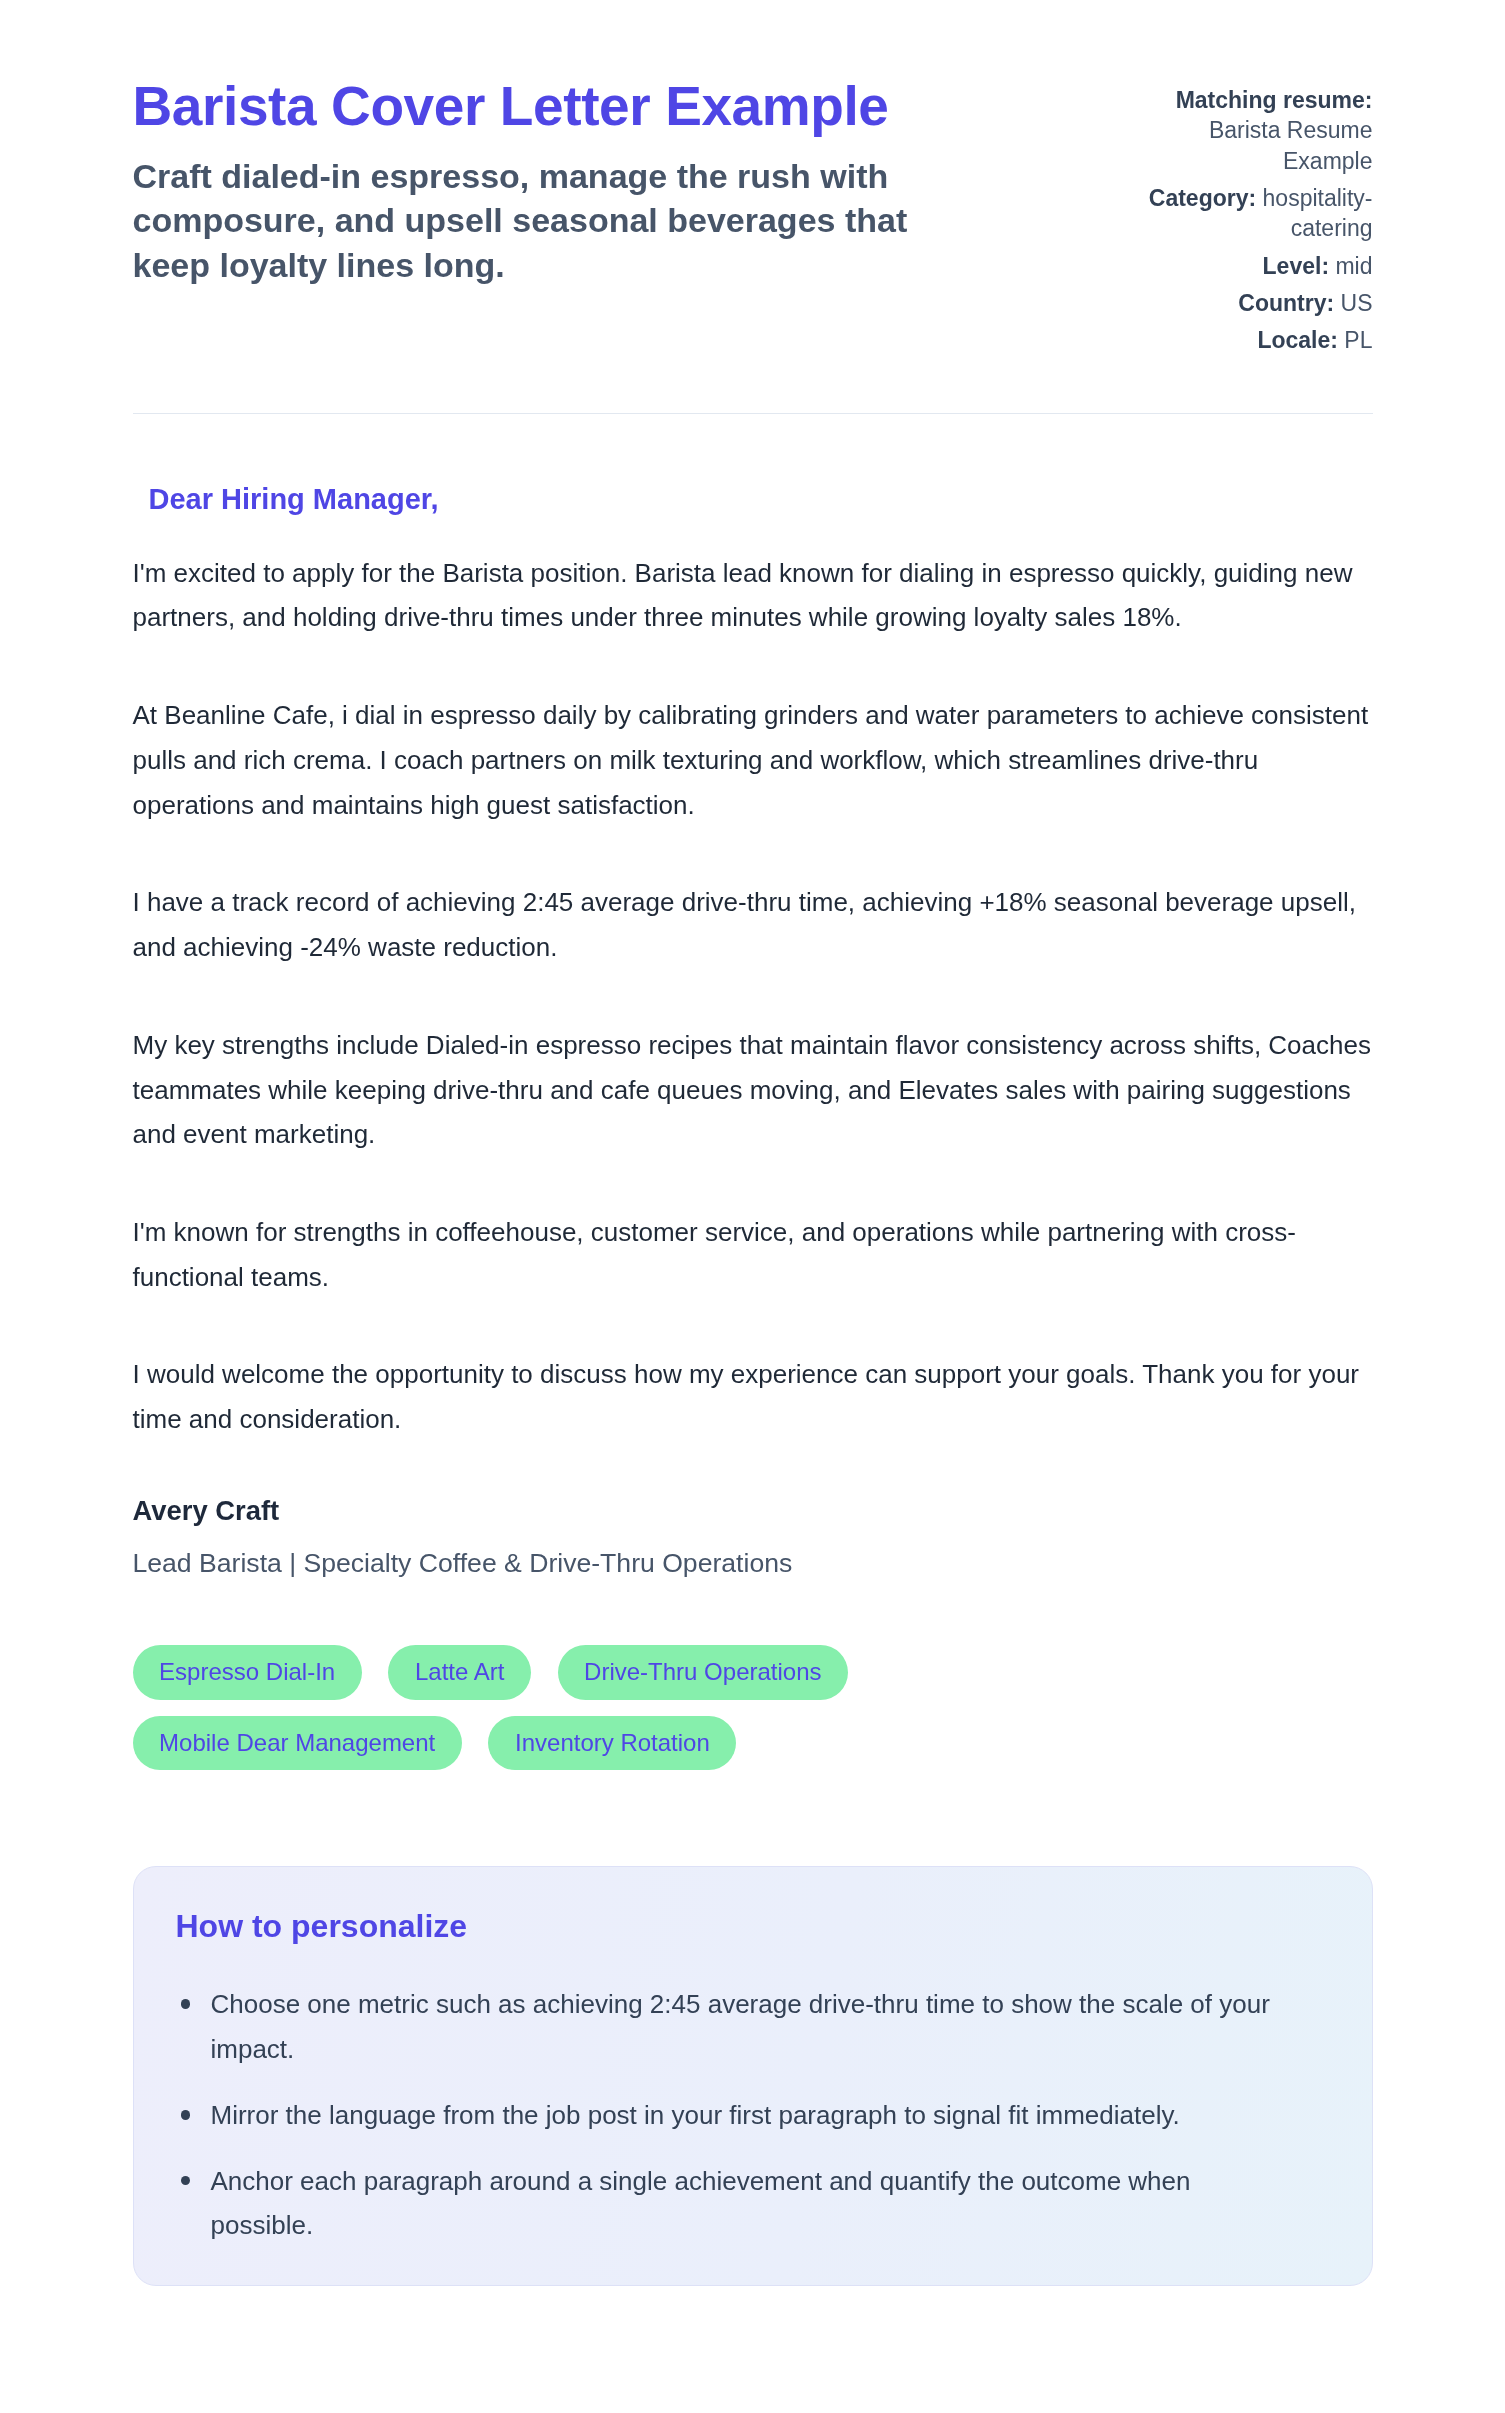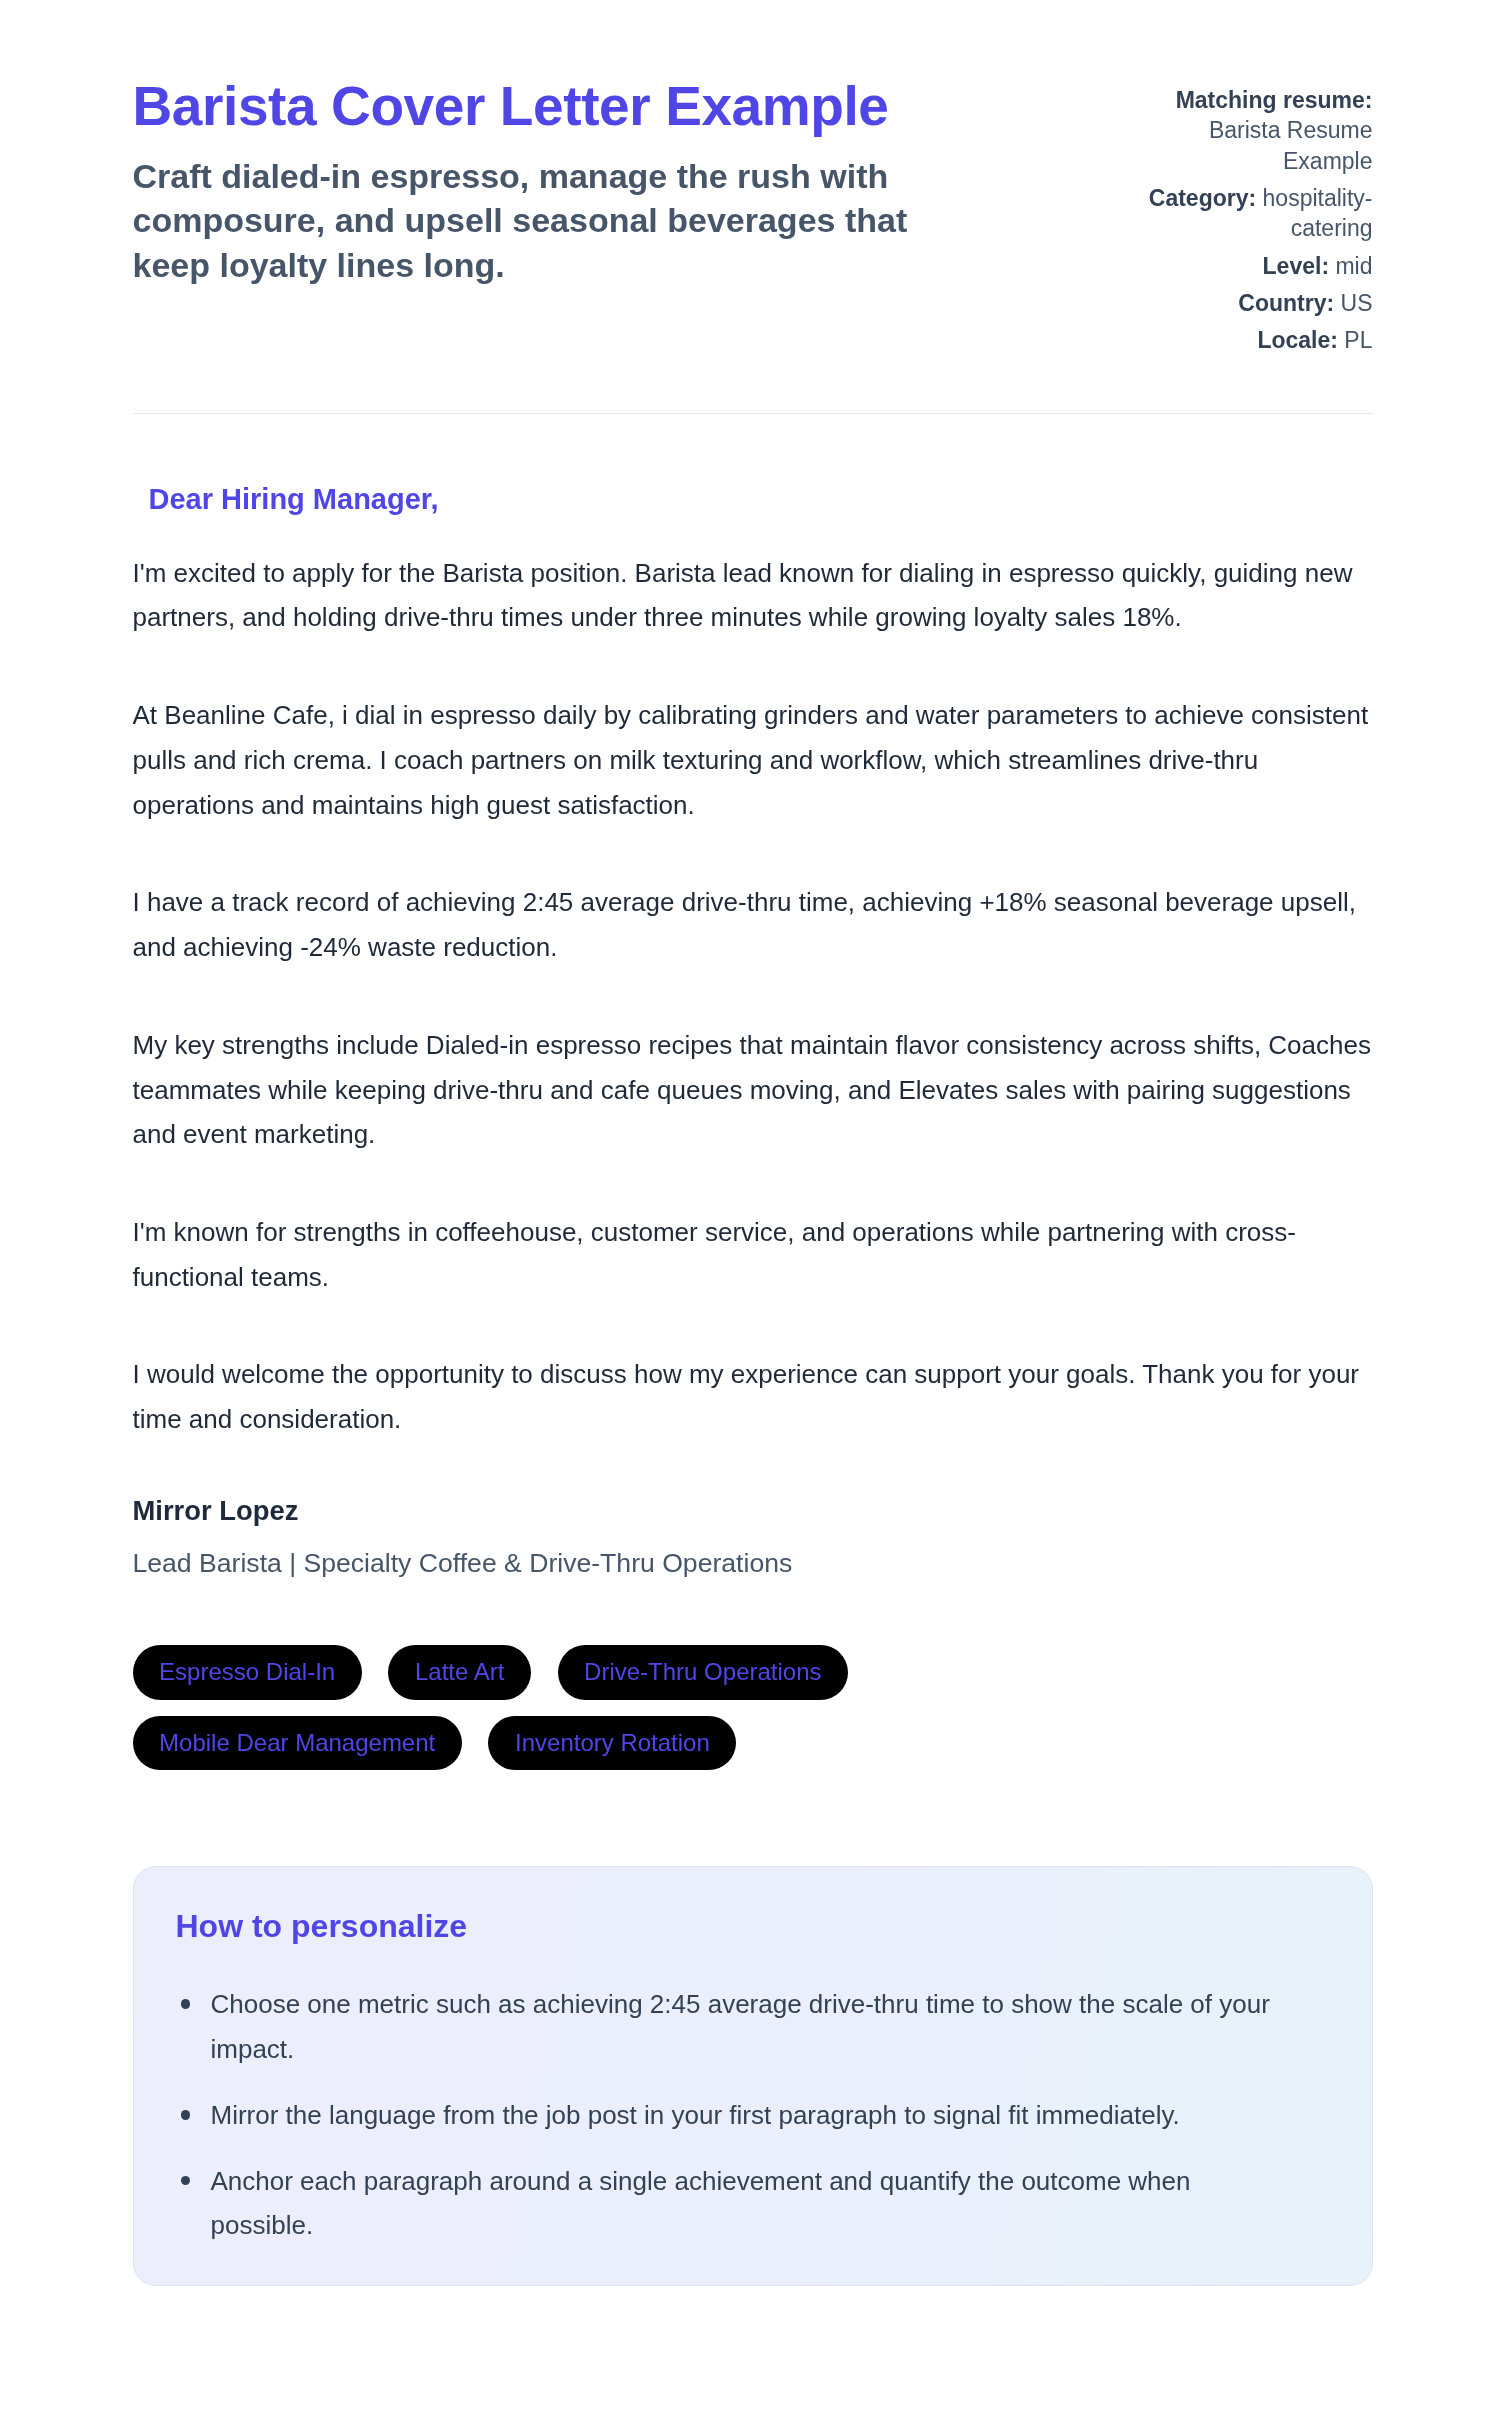--- a/index.html
+++ b/index.html
@@ -91,21 +91,21 @@
   .tags {
     margin-top: 66px;
     display: flex;
     flex-wrap: wrap;
     column-gap: 26.6px;
     row-gap: 16px;
     max-width: 1062px;
   }
   .tag-chip {
     display: inline-block;
-    background: #000000;
+    background: #86efac;
     color: #4f46e5;
     font-size: 24px;
     line-height: 30px;
     padding: 12.4px 26.6px;
     border-radius: 884px;
     white-space: nowrap;
   }
 
   
   .tips-card {
@@ -170,21 +170,21 @@
   <div class="letter">
     <p class="greeting">Dear Hiring Manager,</p>
     <p class="body-paragraph">I'm excited to apply for the Barista position. Barista lead known for dialing in espresso quickly, guiding new partners, and holding drive-thru times under three minutes while growing loyalty sales 18%.</p>
     <p class="body-paragraph">At Beanline Cafe, i dial in espresso daily by calibrating grinders and water parameters to achieve consistent pulls and rich crema. I coach partners on milk texturing and workflow, which streamlines drive-thru operations and maintains high guest satisfaction.</p>
     <p class="body-paragraph">I have a track record of achieving 2:45 average drive-thru time, achieving +18% seasonal beverage upsell, and achieving -24% waste reduction.</p>
     <p class="body-paragraph">My key strengths include Dialed-in espresso recipes that maintain flavor consistency across shifts, Coaches teammates while keeping drive-thru and cafe queues moving, and Elevates sales with pairing suggestions and event marketing.</p>
     <p class="body-paragraph">I'm known for strengths in coffeehouse, customer service, and operations while partnering with cross-functional teams.</p>
     <p class="body-paragraph">I would welcome the opportunity to discuss how my experience can support your goals. Thank you for your time and consideration.</p>
 
     <div class="signature">
-      <p class="signature-name">Mirror Lopez</p>
+      <p class="signature-name">Avery Craft</p>
       <p class="signature-role">Lead Barista | Specialty Coffee &amp; Drive-Thru Operations</p>
     </div>
   </div>
 
   <div class="tags">
     <span class="tag-chip">Espresso Dial-In</span>
     <span class="tag-chip">Latte Art</span>
     <span class="tag-chip">Drive-Thru Operations</span>
     <span class="tag-chip">Mobile Dear Management</span>
     <span class="tag-chip">Inventory Rotation</span>

